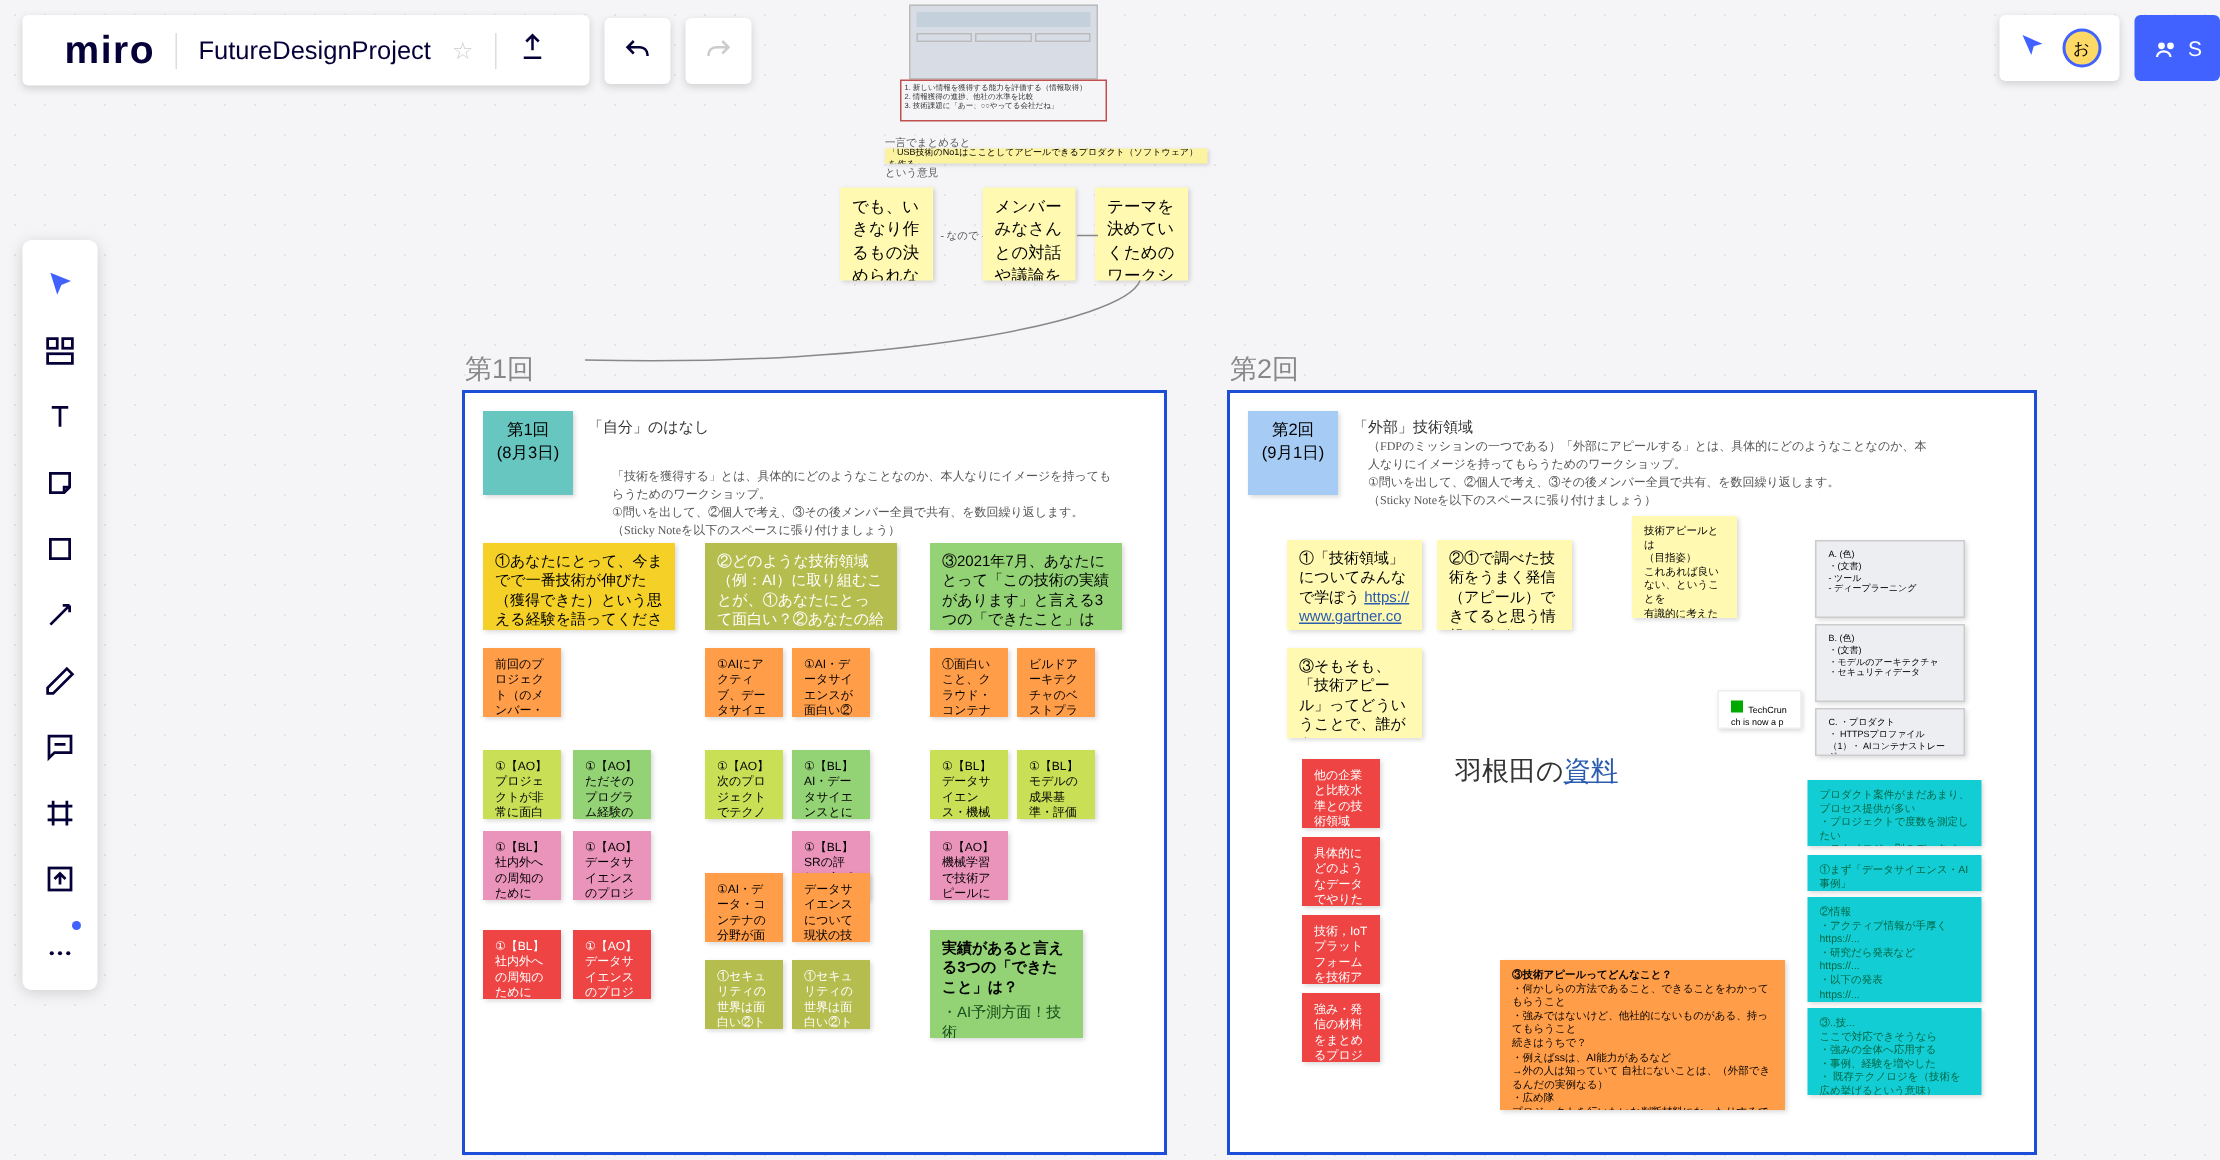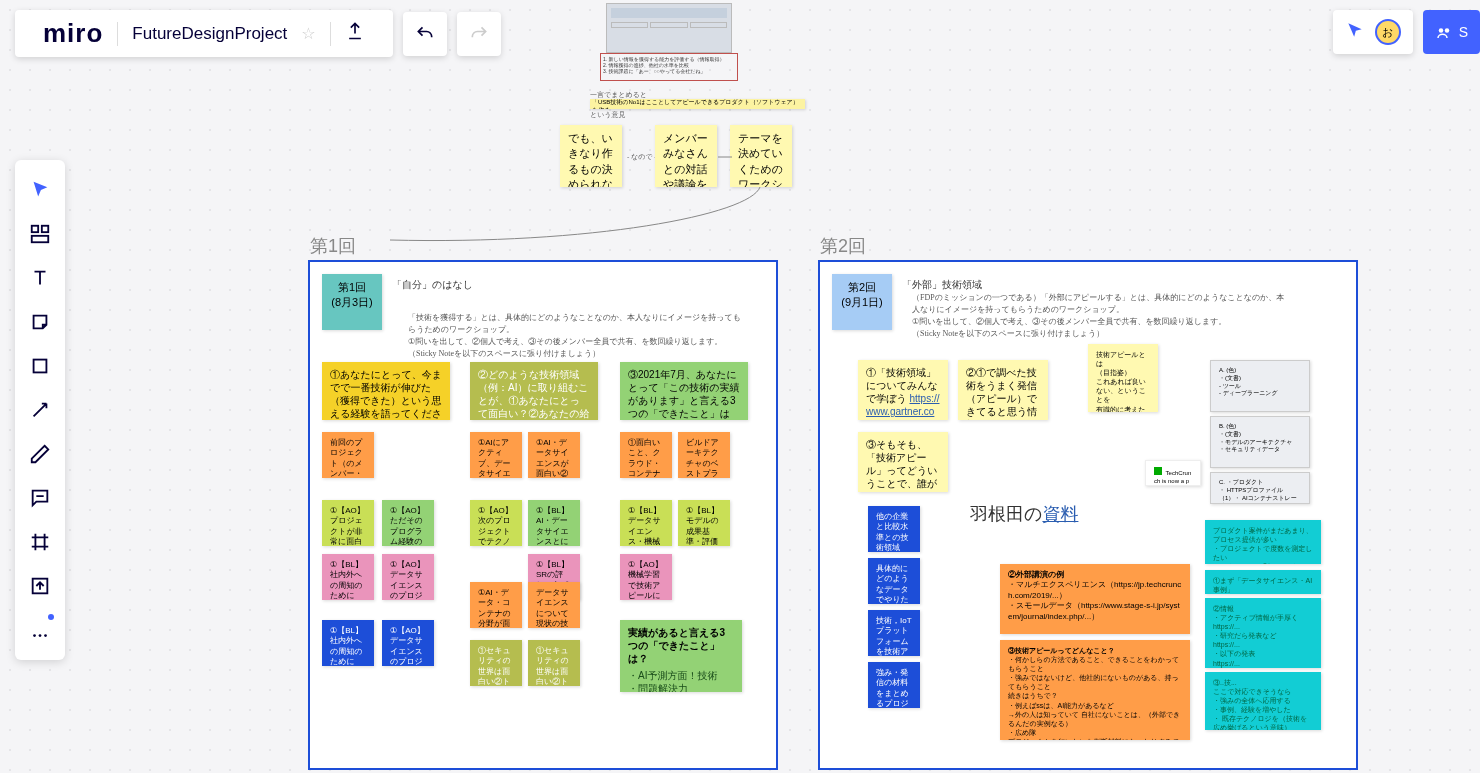--- a/index.html
+++ b/index.html
@@ -152,21 +152,21 @@
 
 .c-cyan { background: #67c6c0; }
 .c-lblue { background: #a6ccf5; }
 .c-yellow { background: #fff9b1; }
 .c-dyellow { background: #f5d128; }
 .c-lgreen { background: #c9df56; }
 .c-green { background: #93d275; }
 .c-olive { background: #b5bd4f; }
 .c-orange { background: #ff9d48; }
 .c-pink { background: #ea94bb; }
-.c-magenta { background: #1d4ed8; color: #fff; }
+.c-magenta { background: #ef4444; color: #fff; }
 .c-teal { background: #12cdd4; }
 .c-white { background: #fff; border: 1px solid #eee; }
 .c-graybox { background: #eceef2; border: 1px solid #ccc; }
 .c-hlyellow { background: #fcf3a1; }
 
 .text-label {
   position: absolute;
   font-size: 9px;
   color: #555;
   font-family: Liberation Serif, serif;
@@ -365,21 +365,21 @@
     <div class="sticky c-pink" style="left:310px; top:292px; width:52px; height:46px;">①【AO】機械学習で技術アピールになりそう</div>
 
     <div class="sticky c-orange" style="left:160px; top:320px; width:52px; height:46px;">①AI・データ・コンテナの分野が面白い②データは前提条件</div>
     <div class="sticky c-orange" style="left:218px; top:320px; width:52px; height:46px;">データサイエンスについて現状の技術持っている感覚</div>
 
     <div class="sticky c-magenta" style="left:12px; top:358px; width:52px; height:46px;">①【BL】社内外への周知のために</div>
     <div class="sticky c-magenta" style="left:72px; top:358px; width:52px; height:46px;">①【AO】データサイエンスのプロジェクトの課題</div>
     <div class="sticky c-olive" style="left:160px; top:378px; width:52px; height:46px; color:#fff">①セキュリティの世界は面白い②トレンドだから</div>
     <div class="sticky c-olive" style="left:218px; top:378px; width:52px; height:46px; color:#fff">①セキュリティの世界は面白い②トレンドだから</div>
 
-    <div class="sticky c-green med" style="left:310px; top:358px; width:122px; height:72px;">
+    <div class="sticky c-green med" style="left:310px; top:358px; width:102px; height:72px;">
       <div style="font-weight:bold">実績があると言える3つの「できたこと」は？</div>
       <div style="white-space:pre-line; margin-top:4px; color:#1a4d1a;">・AI予測方面！技術
 ・問題解決力
 ・コミュニケーション（プロダクトの進め方）</div>
     </div>
   </div>
 
   <div class="frame" style="left:818px; top:260px; width:540px; height:510px;">
     <div class="frame-label">第2回</div>
 
@@ -402,25 +402,20 @@
 これあれば良いない、ということを
 有識的に考えたとこと</div>
 
     <div style="position:absolute; left:150px; top:240px; font-size:18px; color:#333;">羽根田の<span class="link">資料</span></div>
 
     <div class="sticky c-magenta" style="left:48px; top:244px; width:52px; height:46px;">他の企業と比較水準との技術領域</div>
     <div class="sticky c-magenta" style="left:48px; top:296px; width:52px; height:46px;">具体的にどのようなデータでやりたいか選定する</div>
     <div class="sticky c-magenta" style="left:48px; top:348px; width:52px; height:46px;">技術，IoTプラットフォームを技術アピールしてもらえる</div>
     <div class="sticky c-magenta" style="left:48px; top:400px; width:52px; height:46px;">強み・発信の材料をまとめるプロジェクト</div>
 
-    <div class="sticky c-orange" style="left:180px; top:302px; width:190px; height:70px; font-size:8px;">
-      <div style="font-weight:bold">②外部講演の例</div>
-      <div style="white-space:pre-line">・マルチエクスペリエンス（https://jp.techcrunch.com/2019/...）
-・スモールデータ（https://www.stage-s-i.jp/system/journal/index.php/...）</div>
-    </div>
     <div class="sticky c-orange" style="left:180px; top:378px; width:190px; height:100px; font-size:7px;">
       <div style="font-weight:bold">③技術アピールってどんなこと？</div>
       <div style="white-space:pre-line">・何かしらの方法であること、できることをわかってもらうこと
 ・強みではないけど、他社的にないものがある、持ってもらうこと
 続きはうちで？
 ・例えばssは、AI能力があるなど
 →外の人は知っていて 自社にないことは、（外部できるんだの実例なる）
 ・広め隊
 プロジェクトを行いたいな判断材料になったりするできる</div>
     </div>

